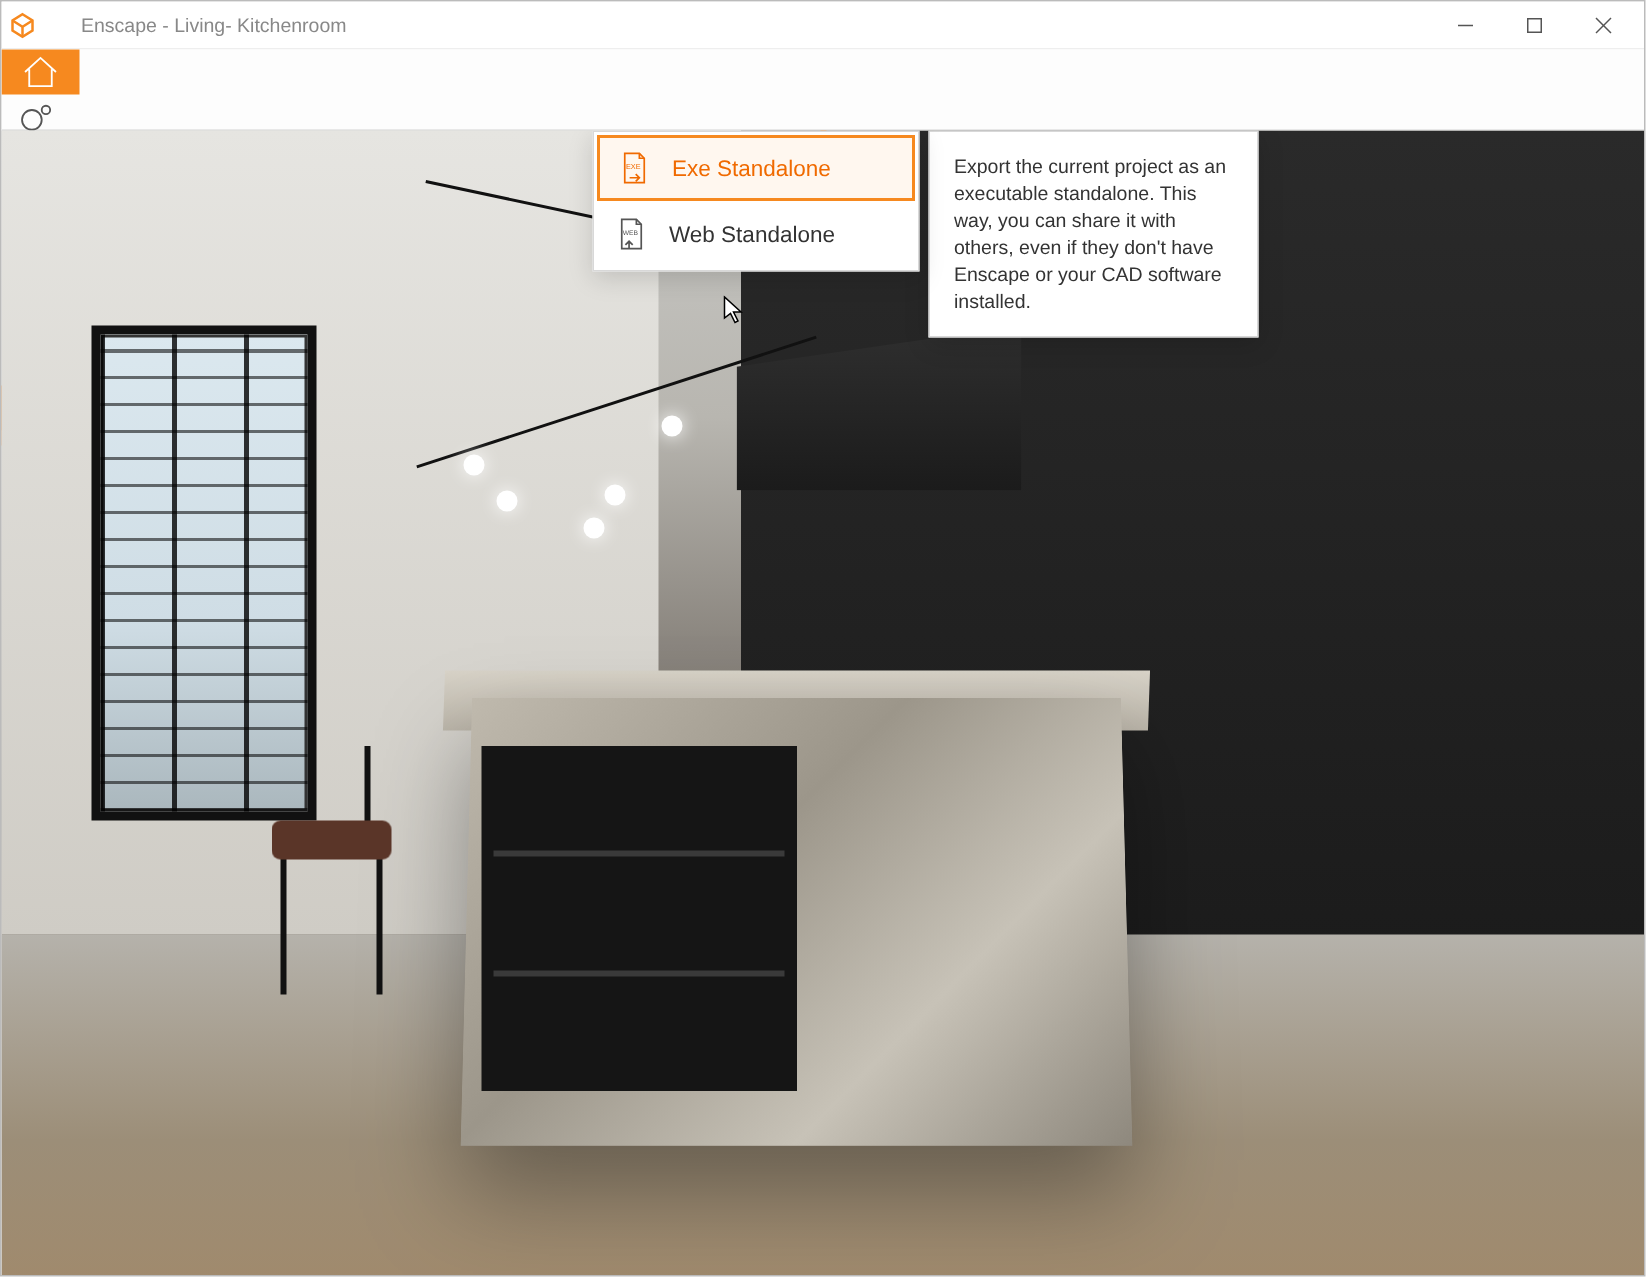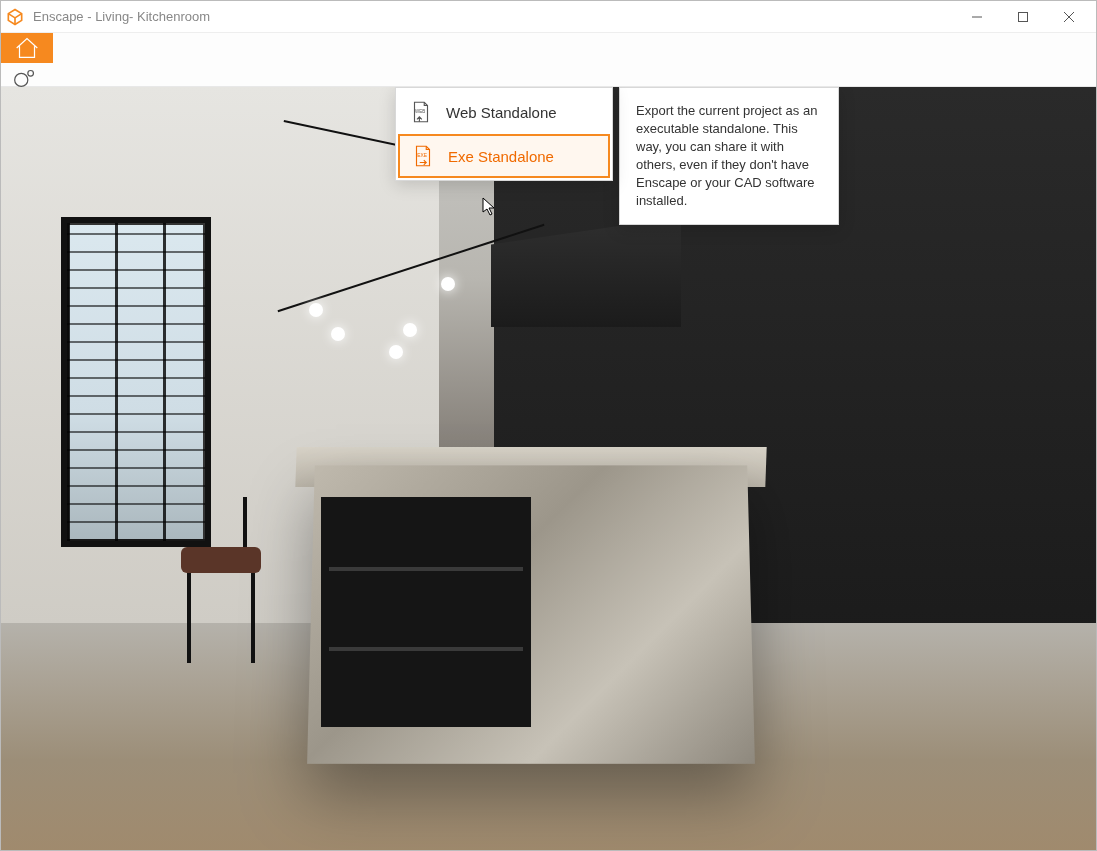--- a/index.html
+++ b/index.html
@@ -15,20 +15,21 @@
     border: 1px solid #bbb;
   }
   
   .titlebar {
     height: 32px;
     background: #fff;
     display: flex;
     align-items: center;
     padding: 0 4px;
     border-bottom: 1px solid #eee;
+    gap: 21px;
   }
   .titlebar .logo {
     width: 20px; height: 20px; margin-right: 8px;
     display:flex;align-items:center;justify-content:center;
   }
   .titlebar .title { color: #888; font-size: 13px; flex:1; }
   .win-controls { display:flex; }
   .win-btn {
     width: 46px; height: 32px; display:flex;align-items:center;justify-content:center;
     color:#555; cursor:pointer;
@@ -390,38 +391,38 @@
   <div class="chair">
     <div class="back"></div>
       <div class="seat"></div>
       <div class="leg l1"></div>
       <div class="leg l2"></div>
   </div>
 
   <div class="up-indicator"></div>
 
   <div class="popup">
+    <div class="popup-item selected">
+      <svg viewBox="0 0 32 32">
+          <path d="M8 4 H20 L24 8 V28 H8 Z"></path>
+          <path d="M20 4 V8 H24"></path>
+          <text x="15" y="17" text-anchor="middle" font-size="6" stroke="none" fill="#f06a00">EXE</text>
+          <path d="M12 24 H20 M17 21 L20 24 L17 27"></path>
+        </svg>
+      <span>Exe Standalone</span>
+    </div>
     <div class="popup-item">
       <svg viewBox="0 0 32 32">
           <path d="M8 4 H20 L24 8 V28 H8 Z"></path>
           <path d="M20 4 V8 H24"></path>
           <text x="15" y="17" text-anchor="middle" font-size="5.5" stroke="none" fill="#555">WEB</text>
           <path d="M14 28 V22 M11 25 L14 22 L17 25"></path>
         </svg>
       <span>Web Standalone</span>
     </div>
-    <div class="popup-item selected">
-      <svg viewBox="0 0 32 32">
-          <path d="M8 4 H20 L24 8 V28 H8 Z"></path>
-          <path d="M20 4 V8 H24"></path>
-          <text x="15" y="17" text-anchor="middle" font-size="6" stroke="none" fill="#f06a00">EXE</text>
-          <path d="M12 24 H20 M17 21 L20 24 L17 27"></path>
-        </svg>
-      <span>Exe Standalone</span>
-    </div>
   </div>
 
   <svg class="cursor-arrow" viewBox="0 0 14 20">
     <path d="M1 1 L1 15 L5 12 L8 18 L10 17 L7 11 L12 11 Z" fill="#fff" stroke="#000" stroke-width="1"></path>
   </svg>
 
   <div class="tooltip">
     <span>Export the current project as an executable standalone. This way, you can share it with others, even if they don't have Enscape or your CAD software installed.</span>
   </div>
 </div>

